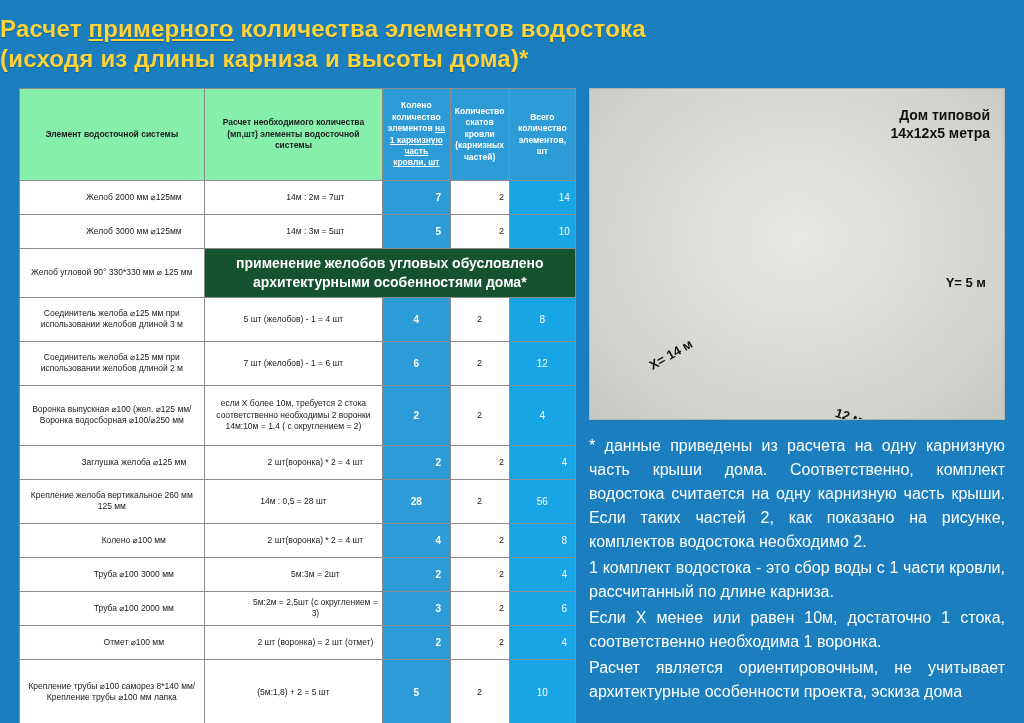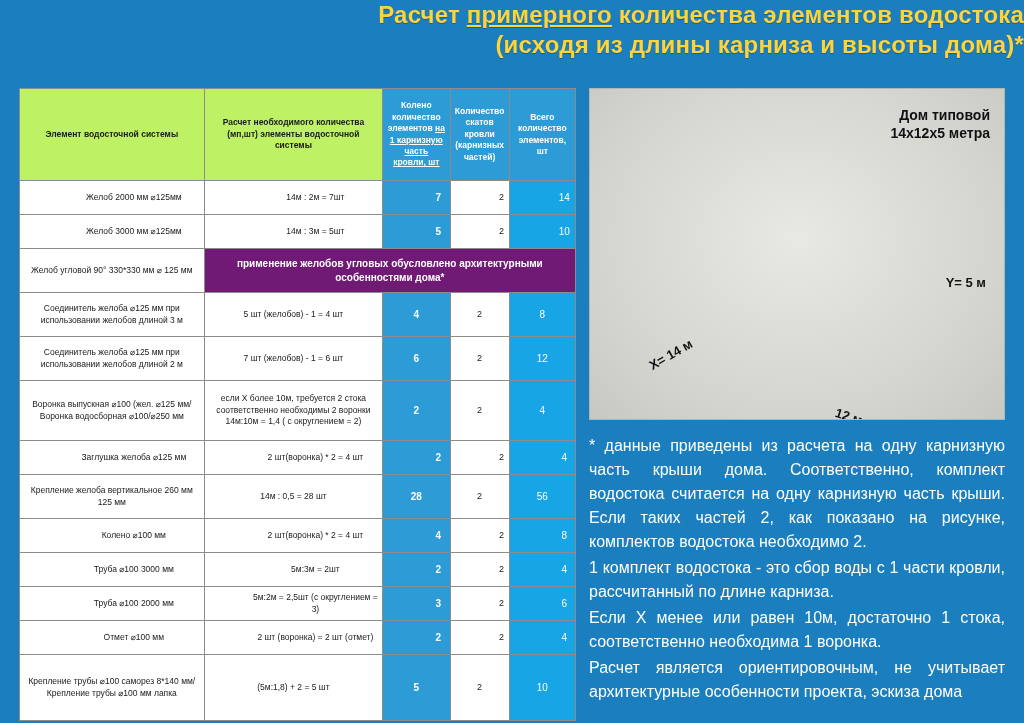--- a/index.html
+++ b/index.html
@@ -10,25 +10,26 @@
     font-family: "Liberation Sans", sans-serif;
     overflow: hidden;
   }
   .page {
     position: relative;
     width: 1024px; height: 723px;
     background: linear-gradient(180deg, #1b7fbf 0%, #1b7fbf 100%);
   }
   
   .title {
-    text-align: right;
+    text-align: left;
     color: #ffd33a;
     font-weight: bold;
     font-size: 24px;
     line-height: 1.25;
+    padding-top: 14px;
     letter-spacing: 0.2px;
     text-shadow: 0 1px 1px rgba(0,0,0,0.25);
   }
   .title .u { text-decoration: underline; }
   .title-line2 { display:block; }
 
   
   .content {
     position: absolute;
     top: 88px; left: 0; right: 0; bottom: 0;
@@ -50,42 +51,42 @@
     vertical-align: middle;
     font-size: 8.5px;
     color: #1a1a1a;
     padding: 5px 4px;
     line-height: 1.35;
   }
   thead th {
     font-weight: bold;
     font-size: 8.5px;
     height: 92px;
-    background: #bef264;
+    background: #86efac;
   }
   thead th.blue {
     background: #2d9bd6;
     color: #ffffff;
   }
   thead th.blue .u { text-decoration: underline; }
   td.c1 { width: 186px; }
   td.c2 { width: 175px; }
   td.c3 { width: 66px; background: #2d9bd6; color:#fff; font-weight: bold; font-size: 10px;}
   td.c4 { width: 65px; font-size: 9px; }
   td.c5 { width: 65px; background: #18a5e6; color:#fff; font-weight: normal; font-size: 10px; margin-top: 24px;}
   th.c1 { width: 181px; }
   th.c2 { width: 175px; }
   th.c3 { width: 66px; }
   th.c4 { width: 58px; }
   th.c5 { width: 65px; }
   td.span-note {
-    background: #701a75;
+    background: #14532d;
     color: #ffffff;
     font-weight: bold;
-    font-size: 10px;
+    font-size: 14px;
   }
   tr.h-small td { height: 34px; padding-left: 48px; }
   tr.h-med td { height: 44px; }
   tr.h-big td { height: 60px; }
   tr.h-xl td { height: 66px; }
 
   
   .right {
     position: absolute;
     left: 589px; top: 0;

